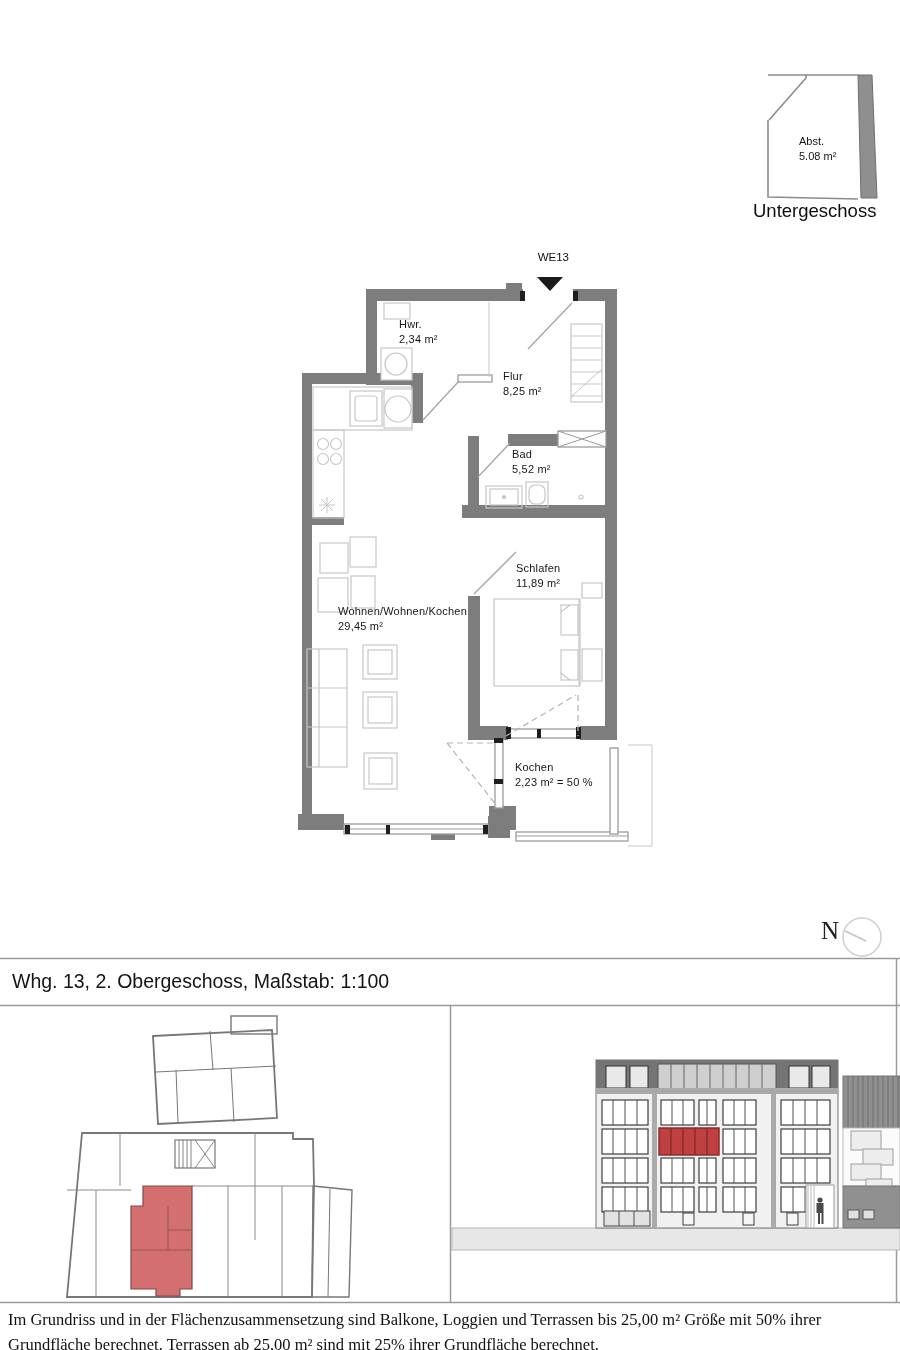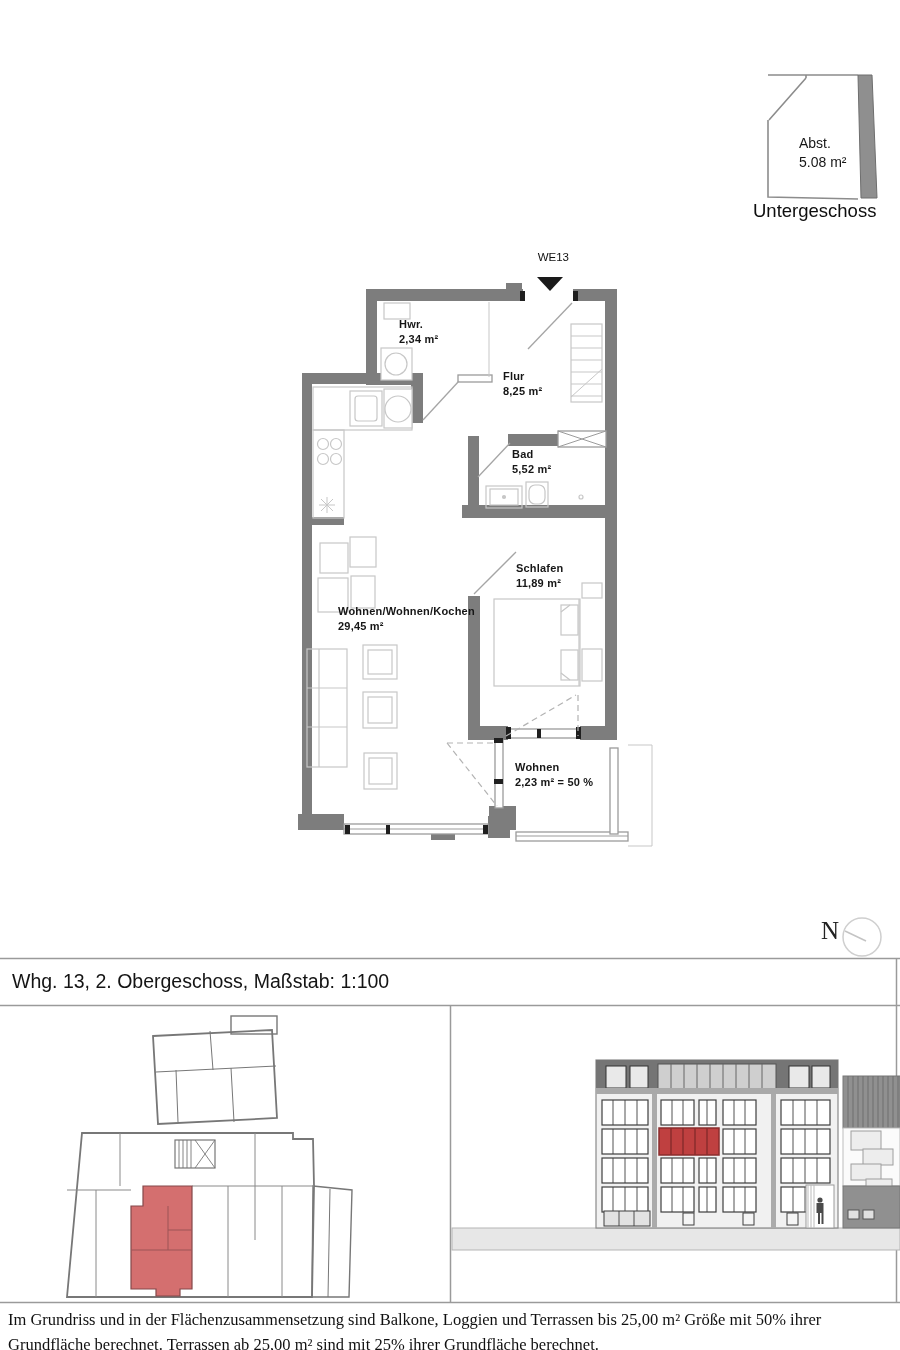--- a/index.html
+++ b/index.html
@@ -1,23 +1,23 @@
 <!DOCTYPE html>
 <html><head>
 <meta charset="utf-8">
 <style>
   html,body{margin:0;padding:0;background:#fff;}
   body{width:900px;height:1350px;position:relative;overflow:hidden;
        font-family:"Liberation Sans",sans-serif;color:#1c1c1c;}
   svg.gfx{position:absolute;left:0;top:0;}
-  .lbl{position:absolute;font-size:11px;line-height:1.32;letter-spacing:.2px;color:#161616;font-weight:bold;}
+  .lbl{position:absolute;font-size:11px;line-height:1.32;letter-spacing:.2px;color:#161616;}
   .lbl .area{display:block;}
   .we13{position:absolute;left:509px;top:251px;width:60px;text-align:right;
         font-size:11.5px;color:#101010;}
-  .abst{position:absolute;left:799px;top:134px;font-size:14px;line-height:1.35;color:#161616;}
+  .abst{position:absolute;left:799px;top:134px;font-size:11px;line-height:1.35;color:#161616;}
   .ug-caption{position:absolute;left:753px;top:200px;width:136px;
               font-size:18.5px;color:#0e0e0e;}
   .titlebar{position:absolute;left:0;top:959px;width:784px;height:45px;
             display:flex;align-items:center;justify-content:space-between;
             padding:0 12px;box-sizing:border-box;font-size:19.5px;color:#141414;}
   .n-letter{position:absolute;left:821px;top:917px;font-family:"Liberation Serif",serif;
             font-size:25px;color:#222;}
   .disclaimer{position:absolute;left:0;top:1303px;width:900px;box-sizing:border-box;
               padding:5px 10px 0 8px;font-family:"Liberation Serif",serif;
               font-size:16.5px;line-height:1.5;color:#101010;}
@@ -283,21 +283,21 @@
 </div>
 <div class="lbl" style="left:516px;top:561px">
   <span>Schlafen</span>
   <span class="area">11,89 m²</span>
 </div>
 <div class="lbl" style="left:338px;top:604px">
   <span>Wohnen/Wohnen/Kochen</span>
   <span class="area">29,45 m²</span>
 </div>
 <div class="lbl" style="left:515px;top:760px">
-  <span>Wohnen</span>
+  <span>Kochen</span>
   <span class="area">2,23 m² = 50 %</span>
 </div>
 
 <div class="n-letter">N</div>
 
 <div class="titlebar">
   <span>Whg. 13, 2. Obergeschoss, Maßstab: 1:100</span>
 </div>
 
 <div class="disclaimer">Im Grundriss und in der Flächenzusammensetzung sind Balkone, Loggien und Terrassen bis 25,00 m² Größe mit 50% ihrer Grundfläche berechnet. Terrassen ab 25,00 m² sind mit 25% ihrer Grundfläche berechnet.</div>

